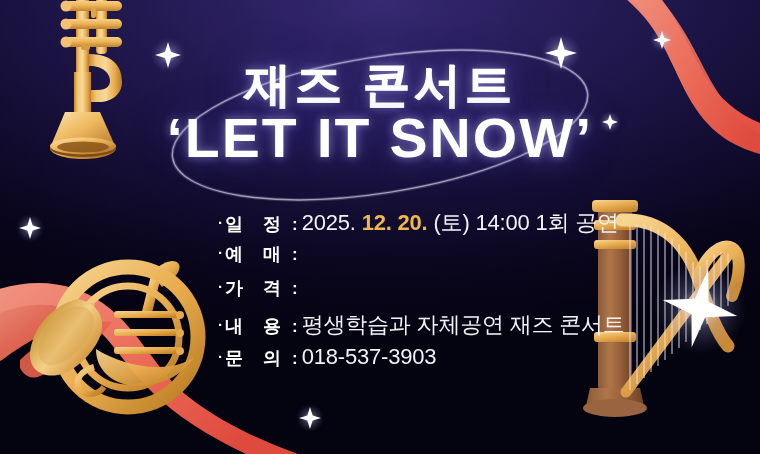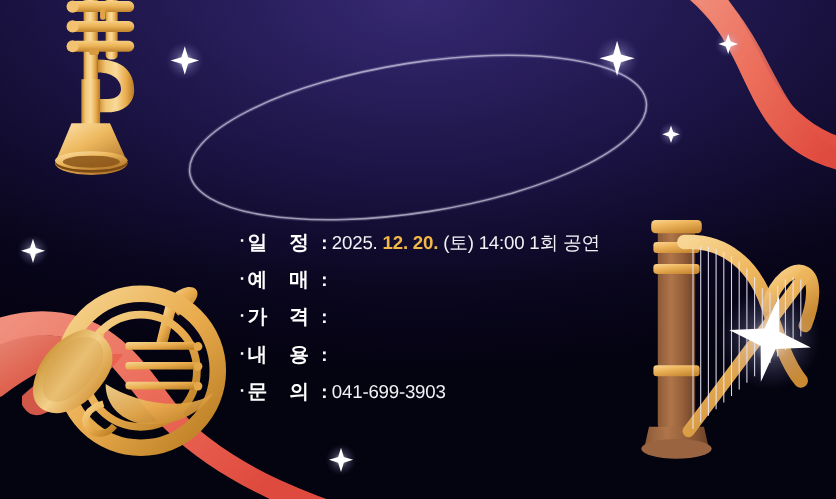--- a/index.html
+++ b/index.html
@@ -71,21 +71,21 @@
     margin-right:2px;
     position:relative;top:-2px;
   }
   .lbl-gap{display:inline-block;width:20px;}
   .colon{
     color:#ffffff;font-weight:bold;font-size:17px;
     margin:0 4px 0 0;
   }
   .val{
     color:#f2f2f6;
-    font-size:17px;
+    font-size:22px;
     letter-spacing:-0.2px;
   }
   .hl{
     color:#f2b749;
     font-weight:bold;
   }
 </style>
 </head>
 <body>
 
@@ -268,20 +268,24 @@
         <circle r="11" fill="url(#sparkGlow)"></circle>
         <path d="M0,-8 L2,-2 L8,0 L2,2 L0,8 L-2,2 L-8,0 L-2,-2 Z"></path>
       </g>
       <g transform="translate(662,40)">
         <circle r="12" fill="url(#sparkGlow)"></circle>
         <path d="M0,-9 L2.2,-2.2 L9,0 L2.2,2.2 L0,9 L-2.2,2.2 L-9,0 L-2.2,-2.2 Z"></path>
       </g>
     </g>
   </svg>
 
+  <div class="title-wrap">
+    <div class="t-line t-ko">재즈 콘서트</div>
+    <div class="t-line t-en">‘LET IT SNOW’</div>
+  </div>
 
   <div class="details">
 
     <div class="row">
       <span class="lbl">
         <span class="dot">·</span>
         <span>일</span>
         <span class="lbl-gap"></span>
         <span>정</span>
       </span>
@@ -314,28 +318,29 @@
     </div>
 
     <div class="row">
       <span class="lbl">
         <span class="dot">·</span>
         <span>내</span>
         <span class="lbl-gap"></span>
         <span>용</span>
       </span>
       <span class="colon">:</span>
+      <span class="val">평생학습과 자체공연 재즈 콘서트</span>
     </div>
 
     <div class="row">
       <span class="lbl">
         <span class="dot">·</span>
         <span>문</span>
         <span class="lbl-gap"></span>
         <span>의</span>
       </span>
       <span class="colon">:</span>
-      <span class="val">041-699-3903</span>
+      <span class="val">018-537-3903</span>
     </div>
 
   </div>
 
 </div>
 
 </body></html>

